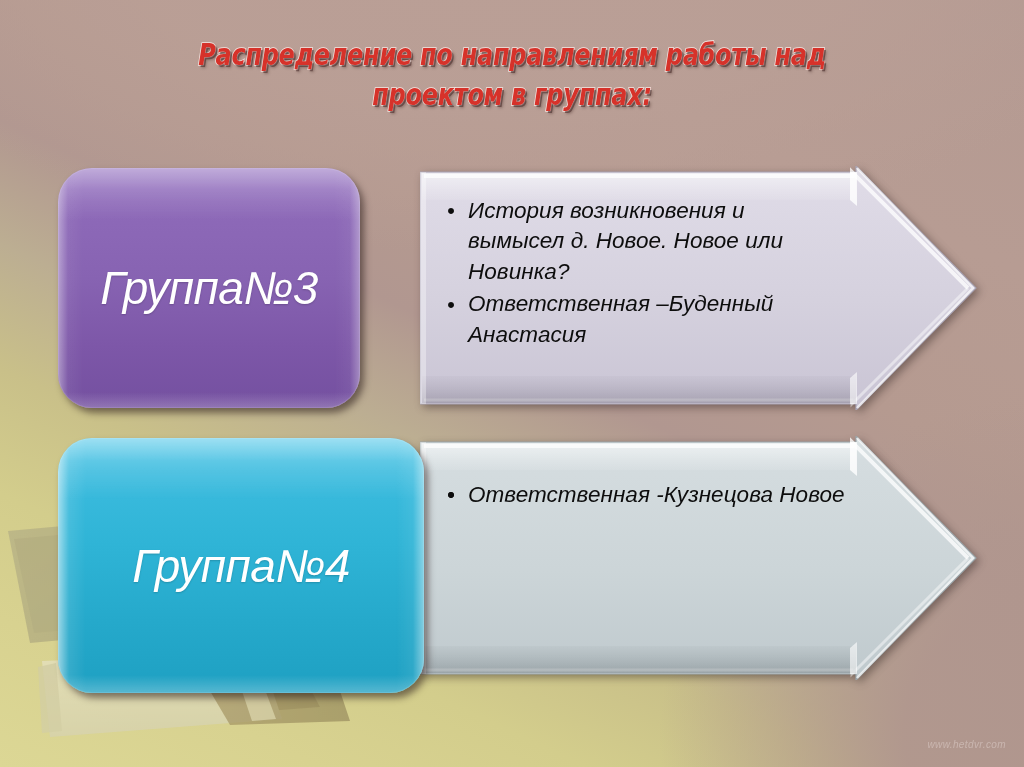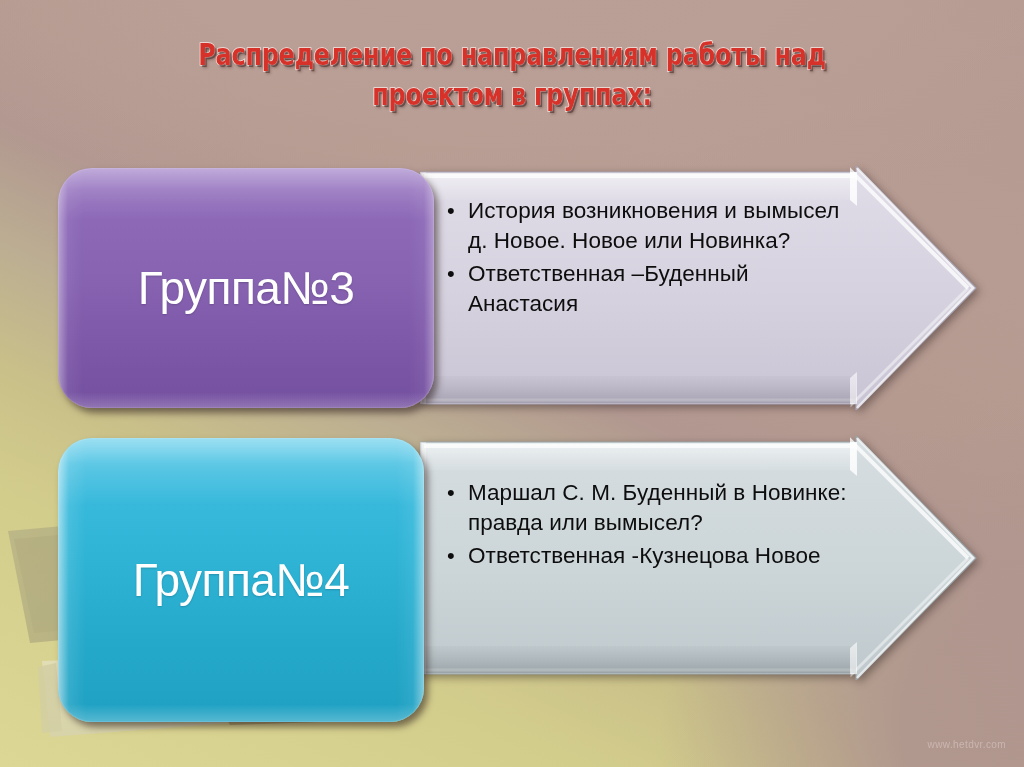--- a/index.html
+++ b/index.html
@@ -18,20 +18,21 @@
       linear-gradient(205deg,
         #b49a92 0%,
         #b79c93 22%,
         #b59a90 38%,
         #b19790 48%,
         #bcae92 58%,
         #c9c089 68%,
         #d3cd8c 78%,
         #d8d290 88%,
         #dcd795 100%);
+    font-style: italic;
   }
   
   #bg-wash-right {
     position: absolute;
     inset: 0;
     background:
       radial-gradient(ellipse 720px 560px at 108% 96%, rgba(176,150,142,1) 0%, rgba(176,150,142,0.95) 28%, rgba(176,150,142,0.0) 62%);
     pointer-events: none;
   }
   #bg-wash-top {
@@ -142,37 +143,37 @@
     position: absolute;
     inset: 0;
     border-radius: 34px;
     z-index: 2;
     pointer-events: none;
   }
 
   #group3 {
     left: 58px;
     top: 168px;
-    width: 376px;
+    width: 302px;
     height: 240px;
     background: linear-gradient(180deg, #9a79c4 0%, #8e6ab9 14%, #8763b2 46%, #7d57a8 74%, #7450a0 100%);
   }
   #group3 .gloss {
     background:
       linear-gradient(180deg, rgba(255,255,255,0.38) 0%, rgba(255,255,255,0.14) 9%, rgba(255,255,255,0.0) 22%),
       linear-gradient(90deg, rgba(255,255,255,0.40) 0px, rgba(255,255,255,0.06) 10px, rgba(255,255,255,0) 26px),
       linear-gradient(270deg, rgba(255,255,255,0.34) 0px, rgba(255,255,255,0.05) 10px, rgba(255,255,255,0) 26px),
       linear-gradient(0deg, rgba(255,255,255,0.22) 0px, rgba(255,255,255,0.0) 16px);
   }
 
   #group4 {
     left: 58px;
     top: 438px;
     width: 366px;
-    height: 284px;
+    height: 255px;
     background: linear-gradient(180deg, #4ec6e8 0%, #3cbcdf 12%, #2fb4d6 42%, #25a9cb 72%, #1ea0c2 100%);
   }
   #group4 .gloss {
     background:
       linear-gradient(180deg, rgba(255,255,255,0.45) 0%, rgba(255,255,255,0.16) 9%, rgba(255,255,255,0.0) 24%),
       linear-gradient(90deg, rgba(255,255,255,0.55) 0px, rgba(255,255,255,0.10) 11px, rgba(255,255,255,0) 28px),
       linear-gradient(270deg, rgba(255,255,255,0.45) 0px, rgba(255,255,255,0.07) 11px, rgba(255,255,255,0) 28px),
       linear-gradient(0deg, rgba(255,255,255,0.26) 0px, rgba(255,255,255,0.0) 18px);
   }
 
@@ -290,21 +291,21 @@
       <path d="M2,7 L436,7 L436,34 L2,34 Z" fill="url(#a2bevelTop)" opacity="0.55"></path>
       <path d="M2,210 L436,210 L436,237 L2,237 Z" fill="url(#a2bevelBot)" opacity="0.7"></path>
       <path d="M437,2 L553,122 L437,242" fill="none" stroke="#ffffff" stroke-width="2.5" opacity="0.65"></path>
       <path d="M430,6 L437,6 L437,40 L430,34 Z" fill="#ffffff" opacity="0.8"></path>
       <path d="M430,238 L437,238 L437,206 L430,212 Z" fill="#ffffff" opacity="0.6"></path>
       <path d="M0,6 L6,6 L6,238 L0,238 Z" fill="#ffffff" opacity="0.35"></path>
     </svg>
   </div>
   <div id="arrow2-text" class="arrow-text">
     <ul>
-      <li><span class="bullet">•</span><span>Маршал С. М. Буденный в Новинке: правда или вымысел?</span></li>
+      <li><span class="bullet">•</span></li>
       <li><span class="bullet">•</span><span>Ответственная -Кузнецова Новое</span></li>
     </ul>
   </div>
 
   <div id="group3" class="group-box">
     <div class="gloss"></div>
     <div class="label">Группа№3</div>
   </div>
 
   <div id="group4" class="group-box">

